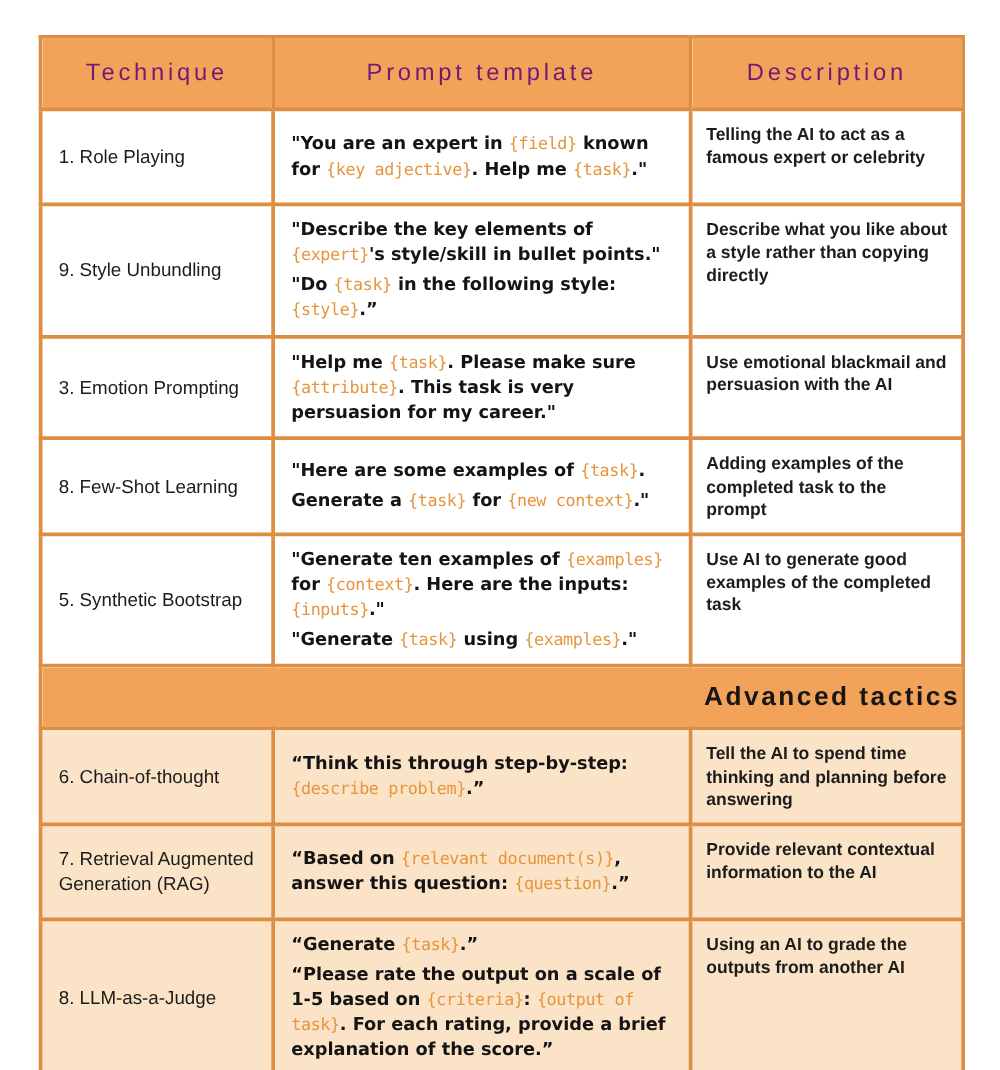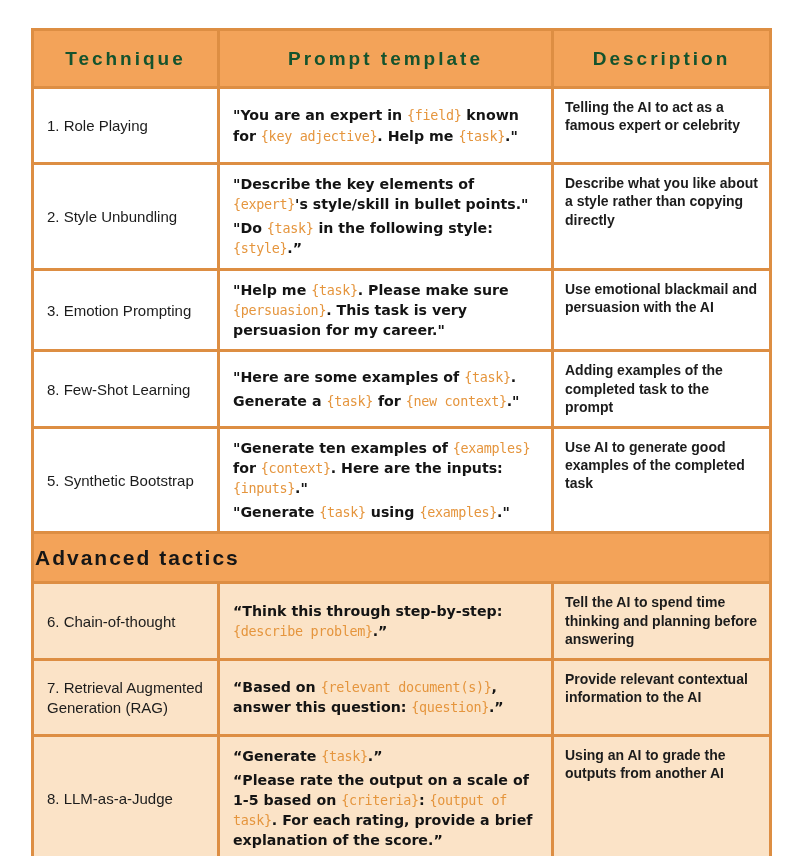--- a/index.html
+++ b/index.html
@@ -16,35 +16,35 @@
     font-family:"Liberation Sans", sans-serif;color:var(--ink);
   }
   .wrap{padding:28px 31px 0 31px;}
   table{
     border-collapse:collapse;table-layout:fixed;width:738px;
   }
   th,td{border:3px solid var(--border);overflow:hidden;}
   thead tr{height:58px;}
   th{
     background:var(--header-bg);
-    font-size:19px;font-weight:700;letter-spacing:3px;
-    color:#14532d;text-align:center;
+    font-size:19px;font-weight:400;letter-spacing:3px;
+    color:#701a75;text-align:center;
   }
   tbody.basic tr:nth-child(1){height:76px}
   tbody.basic tr:nth-child(2){height:84px}
   tbody.basic tr:nth-child(3){height:78px}
   tbody.basic tr:nth-child(4){height:72px}
   tbody.basic tr:nth-child(5){height:94px}
   tr.banner-row{height:50px}
   tbody.adv tr:nth-child(1){height:72px}
   tbody.adv tr:nth-child(2){height:76px}
   tbody.adv tr:nth-child(3){height:126px}
   tbody.adv td{background:var(--alt-bg);}
   td.banner{
-    background:var(--header-bg);text-align:left;
+    background:var(--header-bg);text-align:right;
     font-size:21px;font-weight:600;letter-spacing:2px;color:#161616;
   }
   td.tech{
     vertical-align:middle;padding:6px 8px 4px 13px;
     font-size:15px;line-height:1.35;
   }
   td.tmpl{
     vertical-align:middle;padding:9px 13px;
     font-family:"DejaVu Sans", sans-serif;
     font-size:14.2px;font-weight:700;line-height:1.42;color:#141414;
@@ -78,31 +78,31 @@
     </thead>
     <tbody class="basic">
         <tr>
           <td class="tech">1. Role Playing</td>
           <td class="tmpl">
             <div class="tline"><span class="tx">"You are an expert in </span><span class="ph">{field}</span><span class="tx"> known for </span><span class="ph">{key adjective}</span><span class="tx">. Help me </span><span class="ph">{task}</span><span class="tx">."</span></div>
           </td>
           <td class="desc">Telling the AI to act as a famous expert or celebrity</td>
         </tr>
         <tr>
-          <td class="tech">2. Style Unbundling</td>
+          <td class="tech">9. Style Unbundling</td>
           <td class="tmpl">
             <div class="tline"><span class="tx">"Describe the key elements of </span><span class="ph">{expert}</span><span class="tx">'s style/skill in bullet points."</span></div>
             <div class="tline"><span class="tx">"Do </span><span class="ph">{task}</span><span class="tx"> in the following style: </span><span class="ph">{style}</span><span class="tx">.”</span></div>
           </td>
           <td class="desc">Describe what you like about a style rather than copying directly</td>
         </tr>
         <tr>
           <td class="tech">3. Emotion Prompting</td>
           <td class="tmpl">
-            <div class="tline"><span class="tx">"Help me </span><span class="ph">{task}</span><span class="tx">. Please make sure </span><span class="ph">{persuasion}</span><span class="tx">. This task is very persuasion for my career."</span></div>
+            <div class="tline"><span class="tx">"Help me </span><span class="ph">{task}</span><span class="tx">. Please make sure </span><span class="ph">{attribute}</span><span class="tx">. This task is very persuasion for my career."</span></div>
           </td>
           <td class="desc">Use emotional blackmail and persuasion with the AI</td>
         </tr>
         <tr>
           <td class="tech">8. Few-Shot Learning</td>
           <td class="tmpl">
             <div class="tline"><span class="tx">"Here are some examples of </span><span class="ph">{task}</span><span class="tx">.</span></div>
             <div class="tline"><span class="tx">Generate a </span><span class="ph">{task}</span><span class="tx"> for </span><span class="ph">{new context}</span><span class="tx">."</span></div>
           </td>
           <td class="desc">Adding examples of the completed task to the prompt</td>

